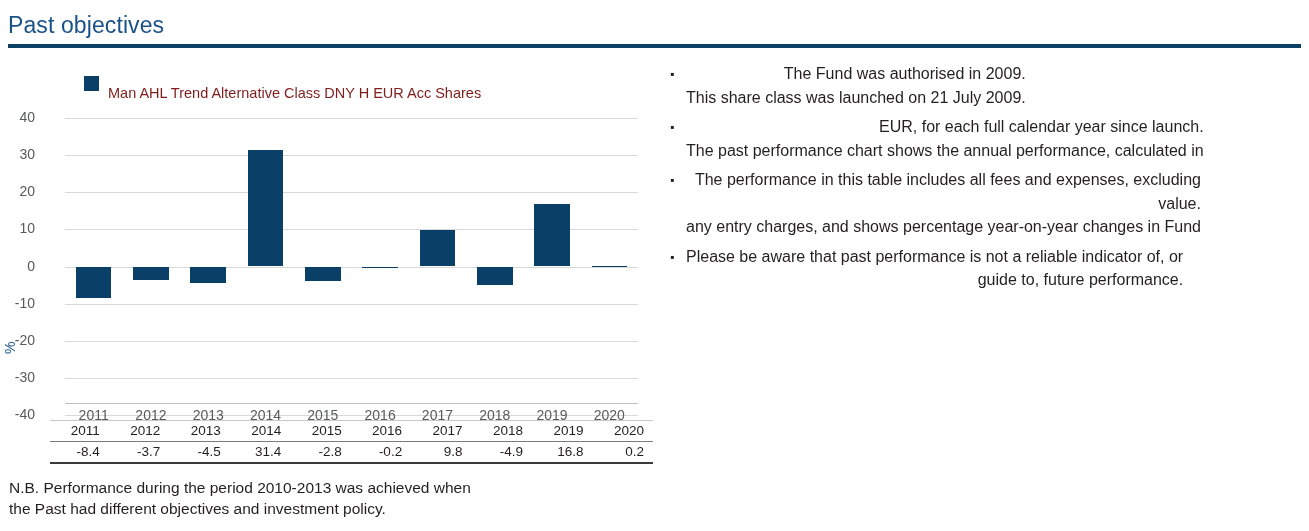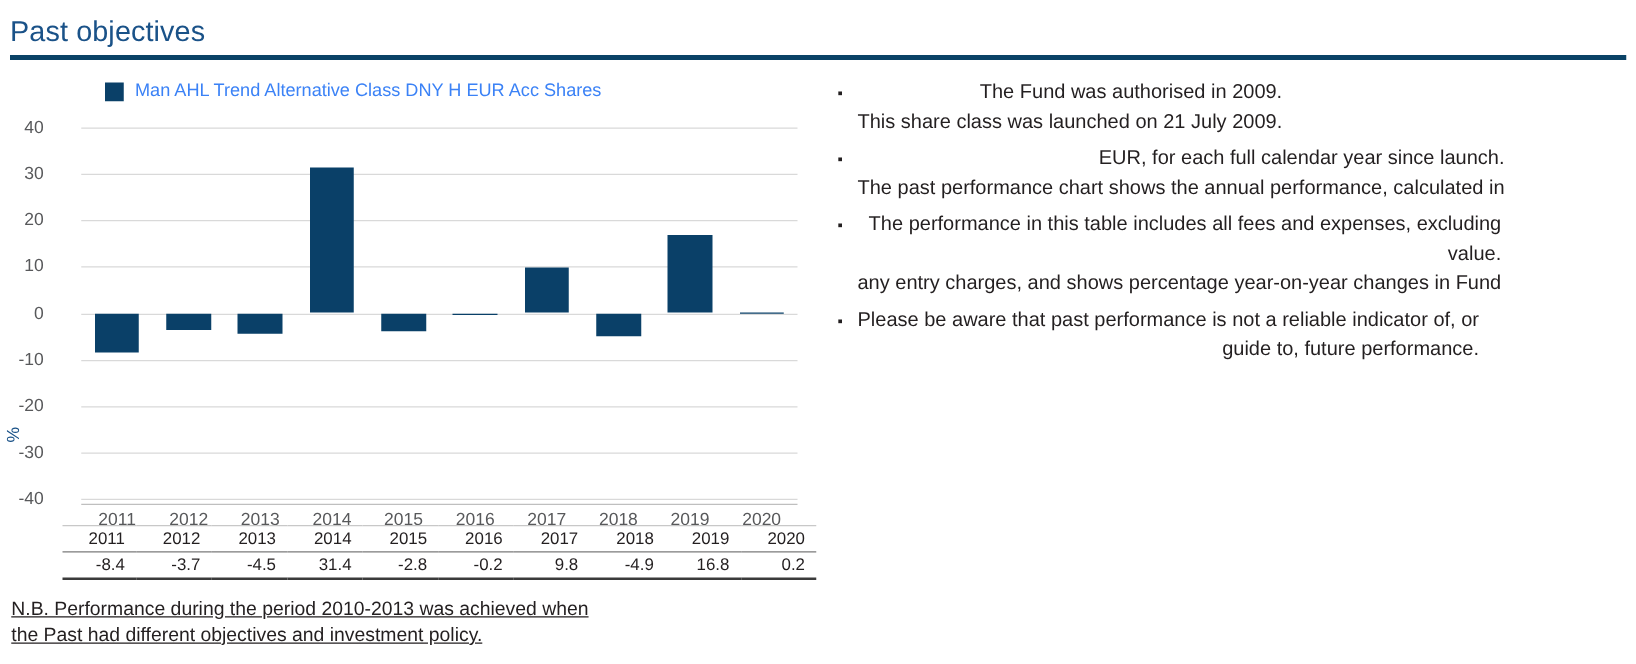--- a/index.html
+++ b/index.html
@@ -44,42 +44,43 @@
     left: 84px; top: 9px;
     display: flex; align-items: center;
   }
   #legend-swatch {
     width: 15px; height: 15px;
     background: #0a4068;
     margin-right: 9px;
   }
   #legend-label {
     font-size: 14.5px;
-    color: #3b82f6;
+    color: #7f1d1d;
     white-space: nowrap;
+    margin-top: 20px;
   }
 
   
   #plot-wrap {
     position: absolute;
     left: 0; top: 40px;
     width: 660px; height: 320px;
   }
   #y-axis-title {
     position: absolute;
     left: 2px; top: 258px;
     font-size: 14px;
     color: #1a5288;
     transform: rotate(-90deg);
     transform-origin: left top;
     white-space: nowrap;
   }
   #plot-area {
     position: absolute;
-    left: 65px; top: 6px;
+    left: 65px; top: 22px;
     width: 573px; height: 297px;
   }
   .gridline {
     position: absolute;
     left: 0; width: 100%;
     height: 1px;
     background: #d9d9d9;
   }
   .gridline.zero { background: #d9d9d9; }
   .ytick {
@@ -138,21 +139,20 @@
   }
 
   
   #footnote {
     position: absolute;
     left: 9px; top: 477px;
     width: 620px;
     font-size: 15.5px;
     line-height: 21px;
     color: #231f20;
-    text-decoration: underline;
   }
 
   
   #notes-panel {
     position: absolute;
     left: 670px; top: 62px;
     width: 630px;
   }
   .note-item {
     display: flex;

